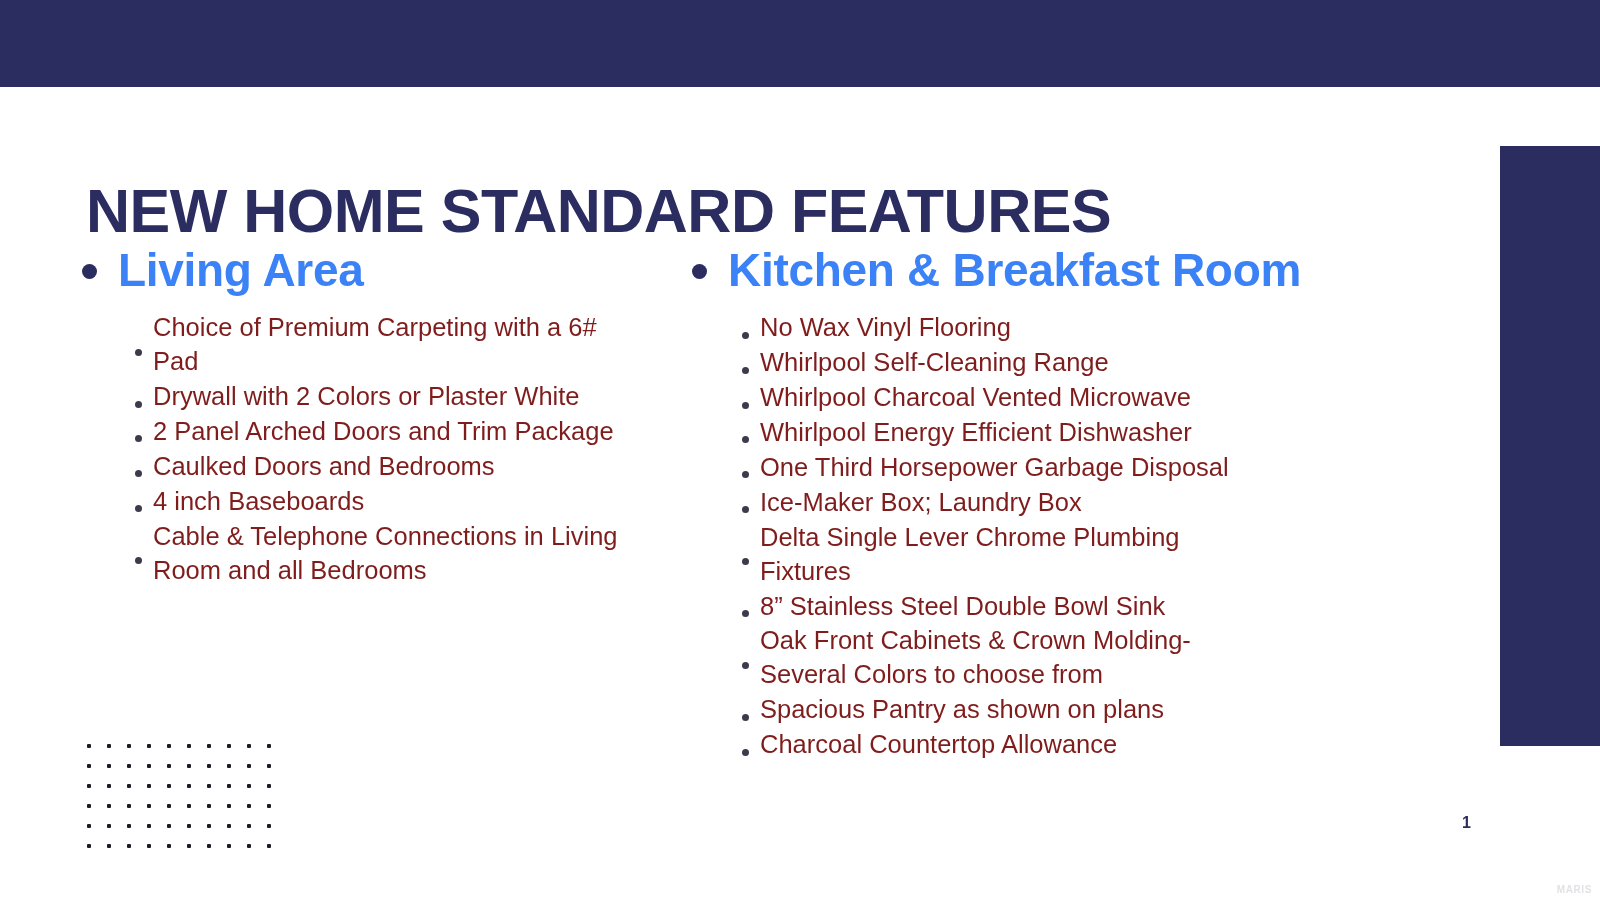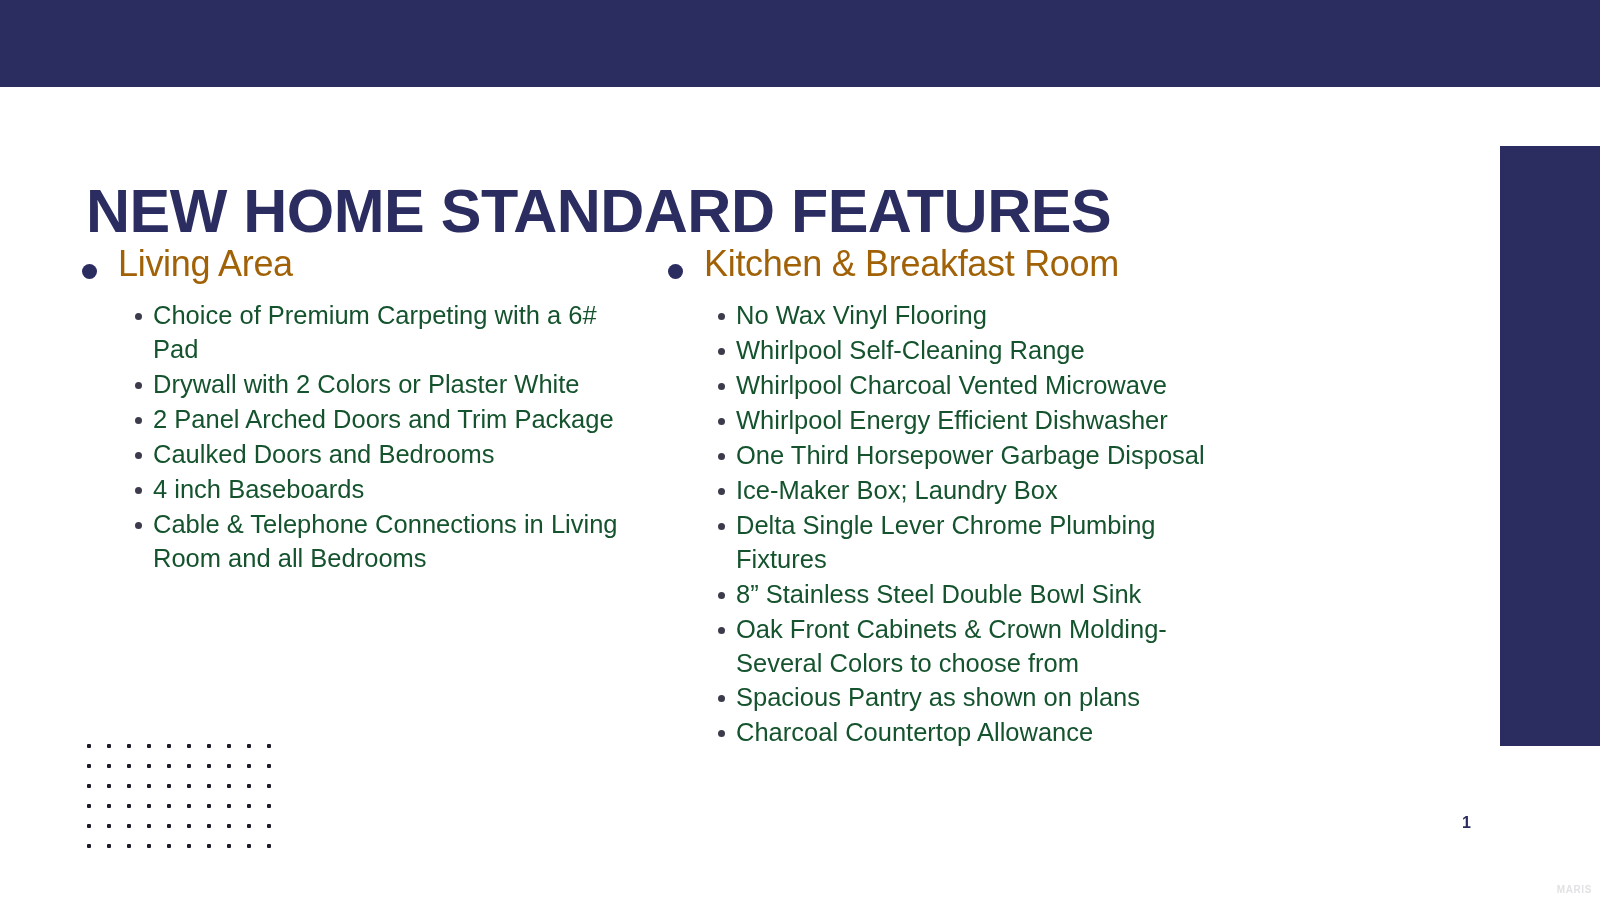--- a/index.html
+++ b/index.html
@@ -55,60 +55,60 @@
     left: 0;
     top: 243px;
     width: 1480px;
     height: 560px;
   }
   .column {
     position: absolute;
     top: 0;
   }
   .column.left  { left: 82px;  width: 600px; }
-  .column.right { left: 668px; width: 730px; }
+  .column.right { left: 692px; width: 730px; }
 
   
   .section-head {
     display: flex;
     align-items: flex-start;
     margin-bottom: 14px;
   }
   .bullet-lg {
     width: 15px;
     height: 15px;
     border-radius: 50%;
     background: #2b2c60;
     flex: 0 0 auto;
     margin-top: 21px;
     margin-right: 21px;
   }
   .section-title {
-    font-size: 36px;
-    font-weight: normal;
-    color: #a16207;
+    font-size: 46px;
+    font-weight: bold;
+    color: #3b82f6;
     line-height: 1.18;
     letter-spacing: -0.3px;
     white-space: nowrap;
   }
 
   
   .sub-list {
     list-style: none;
     margin: 0;
     padding: 0;
   }
   .column.left  .sub-list { padding-left: 53px; }
   .column.right .sub-list { padding-left: 50px; }
 
   .sub-item {
     display: flex;
-    align-items: flex-start;
+    align-items: center;
     font-size: 25.5px;
-    color: #14532d;
+    color: #7f1d1d;
     line-height: 1.33;
     margin-bottom: 1px;
   }
   .bullet-sm {
     width: 7px;
     height: 7px;
     border-radius: 50%;
     background: #3b3b4c;
     flex: 0 0 auto;
     margin-top: 14px;

